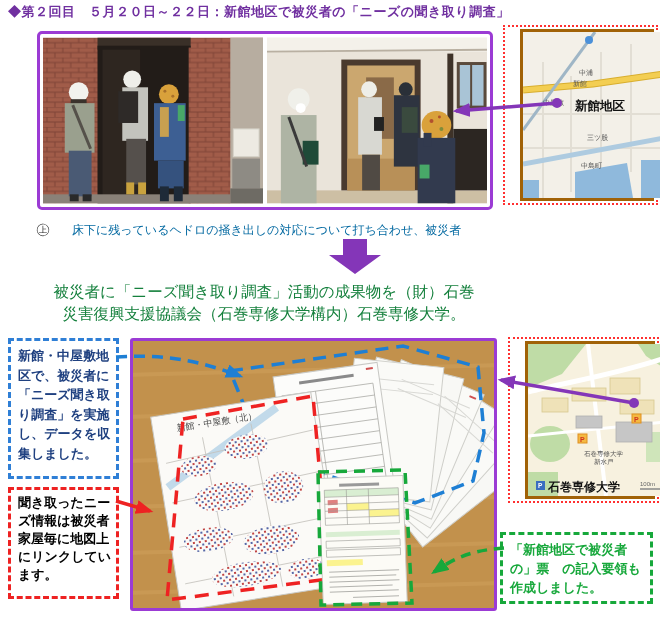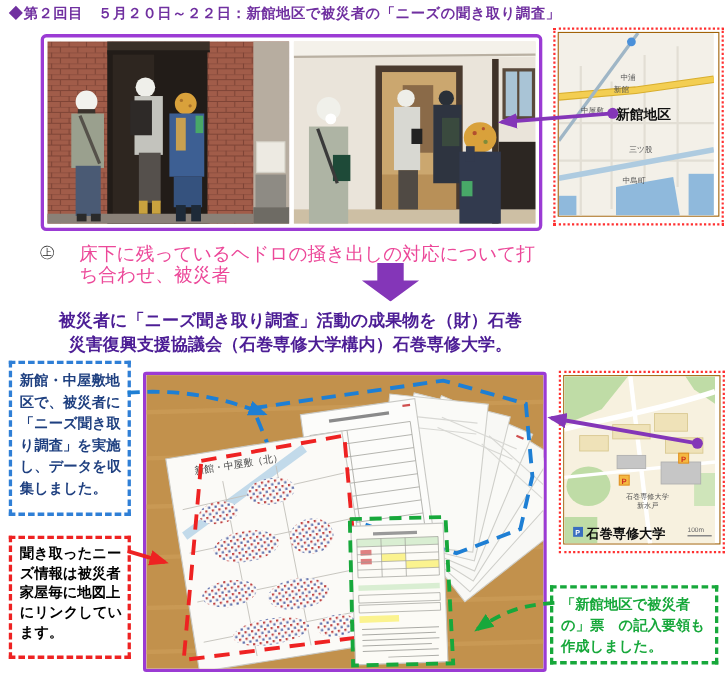--- a/index.html
+++ b/index.html
@@ -3,29 +3,29 @@
 <meta charset="utf-8">
 <style>
   html,body{margin:0;padding:0;background:#fff;}
   .page{position:relative;width:660px;height:623px;background:#fff;overflow:hidden;
         font-family:"Liberation Sans",sans-serif;}
   .abs{position:absolute;}
   .title{left:8px;top:3px;width:650px;font-size:13px;font-weight:bold;color:#7030A0;letter-spacing:.5px;}
   .photo-top{left:37px;top:31px;width:456px;height:179px;border:3px solid #9B3BD4;border-radius:5px;
              background:#fff;box-sizing:border-box;padding:3px;display:flex;gap:4px;}
   .map-box{border:2px dotted #FF3030;background:#fff;padding:2px;box-sizing:border-box;}
-  .map-frame{border:1px solid #a16207;font-size:0;}
+  .map-frame{border:3px solid #a16207;font-size:0;margin-left:13px;}
   .map-top-box{left:503px;top:25px;width:155px;height:180px;}
   .map-bottom-box{left:508px;top:337px;width:151px;height:166px;}
   .caption-marker{left:36px;top:221px;font-size:14px;color:#222;}
-  .caption-text{left:72px;top:221px;width:420px;font-size:17px;color:#ec4899;line-height:19px;}
-  .statement{left:0;top:281px;width:528px;text-align:center;font-size:15.5px;font-weight:bold;
-             color:#4c1d95;line-height:22px;}
+  .caption-text{left:72px;top:221px;width:420px;font-size:12px;color:#0369a1;line-height:19px;}
+  .statement{left:0;top:281px;width:528px;text-align:center;font-size:15.5px;font-weight:normal;
+             color:#15803d;line-height:22px;}
   .callout{box-sizing:border-box;font-size:13px;line-height:19.5px;font-weight:bold;}
-  .callout-blue{left:8px;top:328px;width:111px;height:141px;border:3px dashed #2F7FD6;color:#1F4080;padding:5px 2px 0 7px;}
+  .callout-blue{left:8px;top:338px;width:111px;height:141px;border:3px dashed #2F7FD6;color:#1F4080;padding:5px 2px 0 7px;}
   .callout-red{left:8px;top:487px;width:111px;height:112px;border:3px dashed #EE2222;color:#000000;padding:4px 2px 0 7px;line-height:18px;}
   .callout-green{left:500px;top:532px;width:153px;height:72px;border:3px dashed #17A83B;color:#17A83B;padding:5px 4px 0 7px;line-height:19px;}
   .photo-bottom{left:130px;top:338px;width:367px;height:273px;border:3px solid #9B3BD4;border-radius:3px;
                 box-sizing:border-box;font-size:0;}
   .overlay{pointer-events:none;z-index:30;}
   svg text{font-family:"Liberation Sans",sans-serif;}
 </style>
 </head>
 <body>
 

